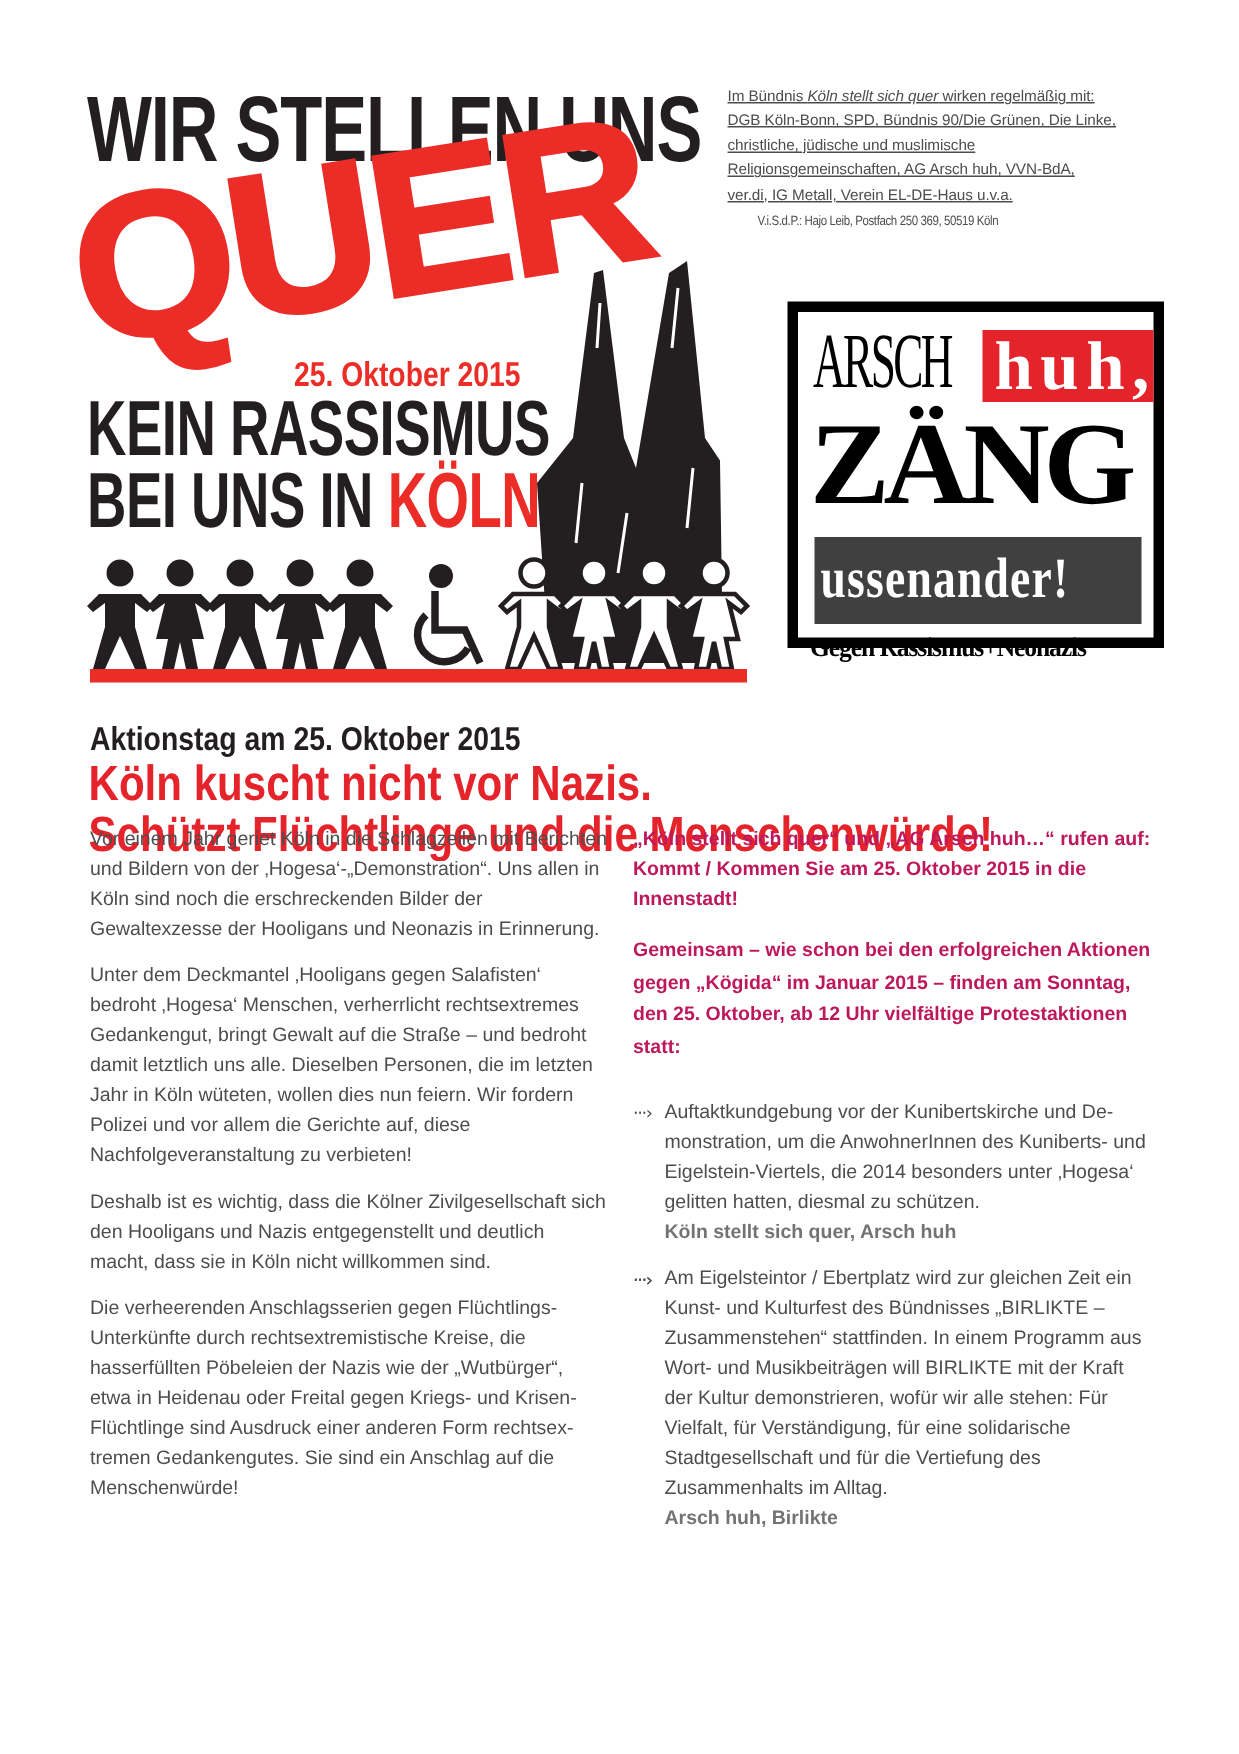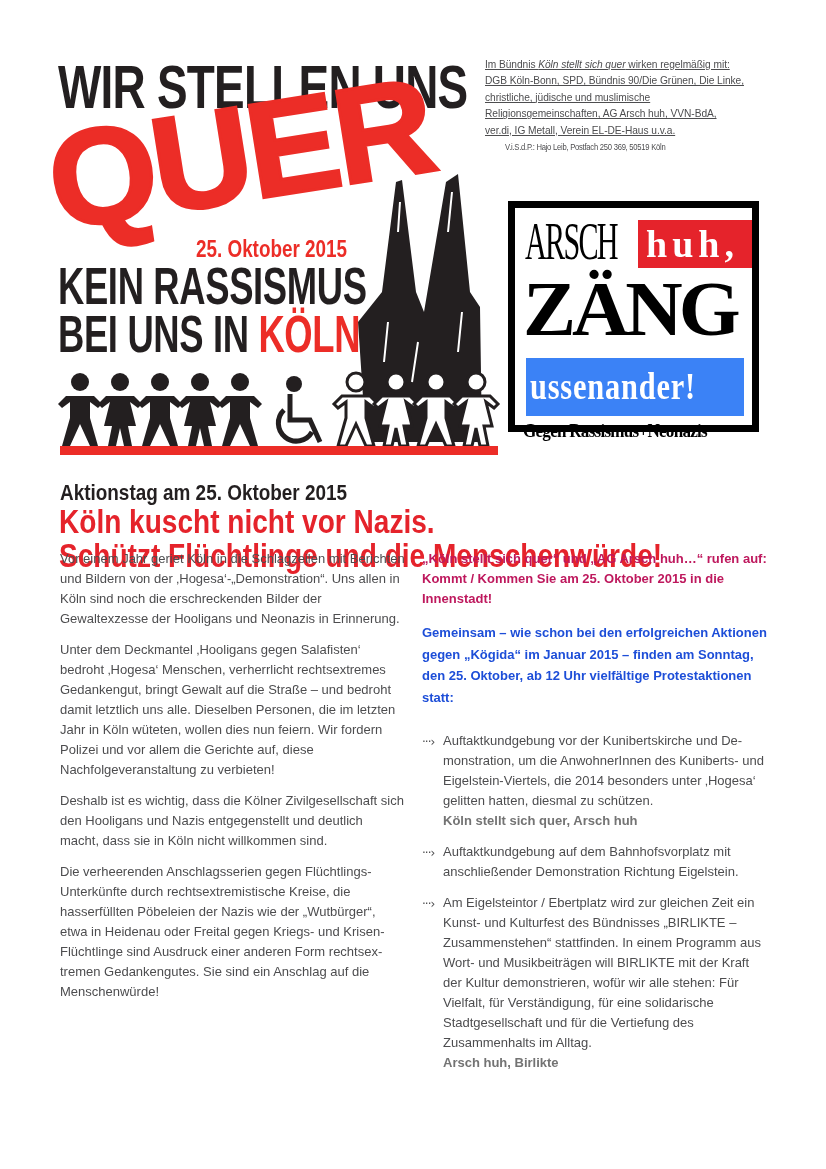--- a/index.html
+++ b/index.html
@@ -44,42 +44,42 @@
       font-size: 10.2px; line-height: 16.4px; color: #4d4d4f; letter-spacing: -0.05px; text-decoration: underline;
     }
     .alliance em { font-style: italic; }
     .alliance .visdp {
       font-family: "Liberation Sans", sans-serif; font-size: 9px; letter-spacing: -0.3px;
       margin-left: 20px; transform: scaleX(0.85); display: inline-block; transform-origin: left center;
     }
 
     
     .arsch-logo {
-      position: absolute; left: 508px; top: 201px; width: 251px; height: 231px;
+      position: absolute; left: 525px; top: 201px; width: 251px; height: 231px;
       border: 7px solid #000; background: #fff; text-align: right;
     }
     .al-arsch {
       position: absolute; left: 10px; top: 8px; font-family: "Liberation Serif", serif;
       font-size: 52px; line-height: 52px; color: #000; letter-spacing: -3px;
       transform: scaleX(0.58); transform-origin: left top; white-space: nowrap;
     }
     .al-huh-box {
       position: absolute; left: 123px; top: 12px; width: 114px; height: 48px; background: #e5232b;
     }
     .al-huh {
       position: absolute; left: 8px; top: 2px; font-family: "Liberation Serif", serif;
-      font-weight: bold; font-size: 38px; line-height: 44px; color: #fff; letter-spacing: 5px; white-space: nowrap;
+      font-weight: bold; font-size: 46px; line-height: 44px; color: #fff; letter-spacing: 5px; white-space: nowrap;
     }
     .al-zaeng {
       position: absolute; left: 8px; top: 62px; font-family: "Liberation Serif", serif; font-weight: 900;
       font-size: 78px; line-height: 78px; color: #000; letter-spacing: -4px; white-space: nowrap;
       transform: scaleX(1.02); transform-origin: left top;
     }
     .al-uss-box {
-      position: absolute; left: 11px; top: 150px; width: 218px; height: 58px; background: #3b82f6;
+      position: absolute; left: 11px; top: 150px; width: 218px; height: 58px; background: #404040;
     }
     .al-uss {
       position: absolute; left: 4px; top: 6px; font-family: "Liberation Serif", serif; font-weight: bold;
       font-size: 38px; line-height: 44px; color: #fff; letter-spacing: 1px; white-space: nowrap;
       transform: scaleX(0.8); transform-origin: left top;
     }
     .al-gegen {
       position: absolute; left: 8px; top: 212px; font-family: "Liberation Serif", serif; font-weight: bold;
       font-size: 18px; line-height: 22px; color: #000; letter-spacing: -0.8px; white-space: nowrap;
       transform: scaleX(0.95); transform-origin: left top;
@@ -97,21 +97,21 @@
 
     
     .col {
       position: absolute; top: 549px; font-size: 13px; line-height: 20px; color: #4d4d4f;
     }
     .col-left { left: 60px; width: 345px; }
     .col-right { left: 422px; width: 345px; }
     .col p { margin-bottom: 11px; }
     .col-right .call { font-weight: bold; color: #be185d; margin-bottom: 13px; }
     .col-right .red-call {
-      font-weight: bold; color: #1d4ed8; line-height: 21.5px; margin-bottom: 23px;
+      font-weight: bold; color: #be185d; line-height: 21.5px; margin-bottom: 23px;
     }
     .bullet { position: relative; padding-left: 21px; margin-bottom: 11px; }
     .bullet .arrow {
       position: absolute; left: 0; top: 1px; font-size: 12px; color: #4d4d4f; letter-spacing: -1px;
       font-family: "DejaVu Sans", sans-serif;
     }
     .bullet .org { display: block; font-weight: bold; color: #737373; }
   </style>
 </head>
 <body>
@@ -212,20 +212,19 @@
   <p class="call">„Köln stellt sich quer“ und „AG Arsch huh…“ rufen auf: Kommt / Kommen Sie am 25. Oktober 2015 in die Innenstadt!</p>
   <p class="red-call">Gemeinsam – wie schon bei den erfolgreichen Aktionen gegen „Kögida“ im Januar 2015 – finden am Sonntag, den 25. Oktober, ab 12 Uhr vielfältige Protestaktionen statt:</p>
 
   <div class="bullet">
     <span class="arrow">···›</span>
     <span>Auftaktkundgebung vor der Kunibertskirche und De­monstration, um die AnwohnerInnen des Kuniberts- und Eigelstein-Viertels, die 2014 besonders unter ‚Hogesa‘ gelitten hatten, diesmal zu schützen.</span>
     <span class="org">Köln stellt sich quer, Arsch huh</span>
   </div>
   <div class="bullet">
     <span class="arrow">···›</span>
-    <span>Auftaktkundgebung auf dem Bahnhofsvorplatz mit anschließender Demonstration Richtung Eigelstein.</span>
   </div>
   <div class="bullet">
     <span class="arrow">···›</span>
     <span>Am Eigelsteintor / Ebertplatz wird zur gleichen Zeit ein Kunst- und Kulturfest des Bündnisses „BIRLIKTE – Zusammenstehen“ stattfinden. In einem Pro­gramm aus Wort- und Musikbeiträgen will BIRLIKTE mit der Kraft der Kultur demonstrieren, wofür wir alle stehen: Für Vielfalt, für Verständigung, für eine solidarische Stadtgesellschaft und für die Vertiefung des Zusammenhalts im Alltag.</span>
     <span class="org">Arsch huh, Birlikte</span>
   </div>
 </div>
 
 </body></html>

